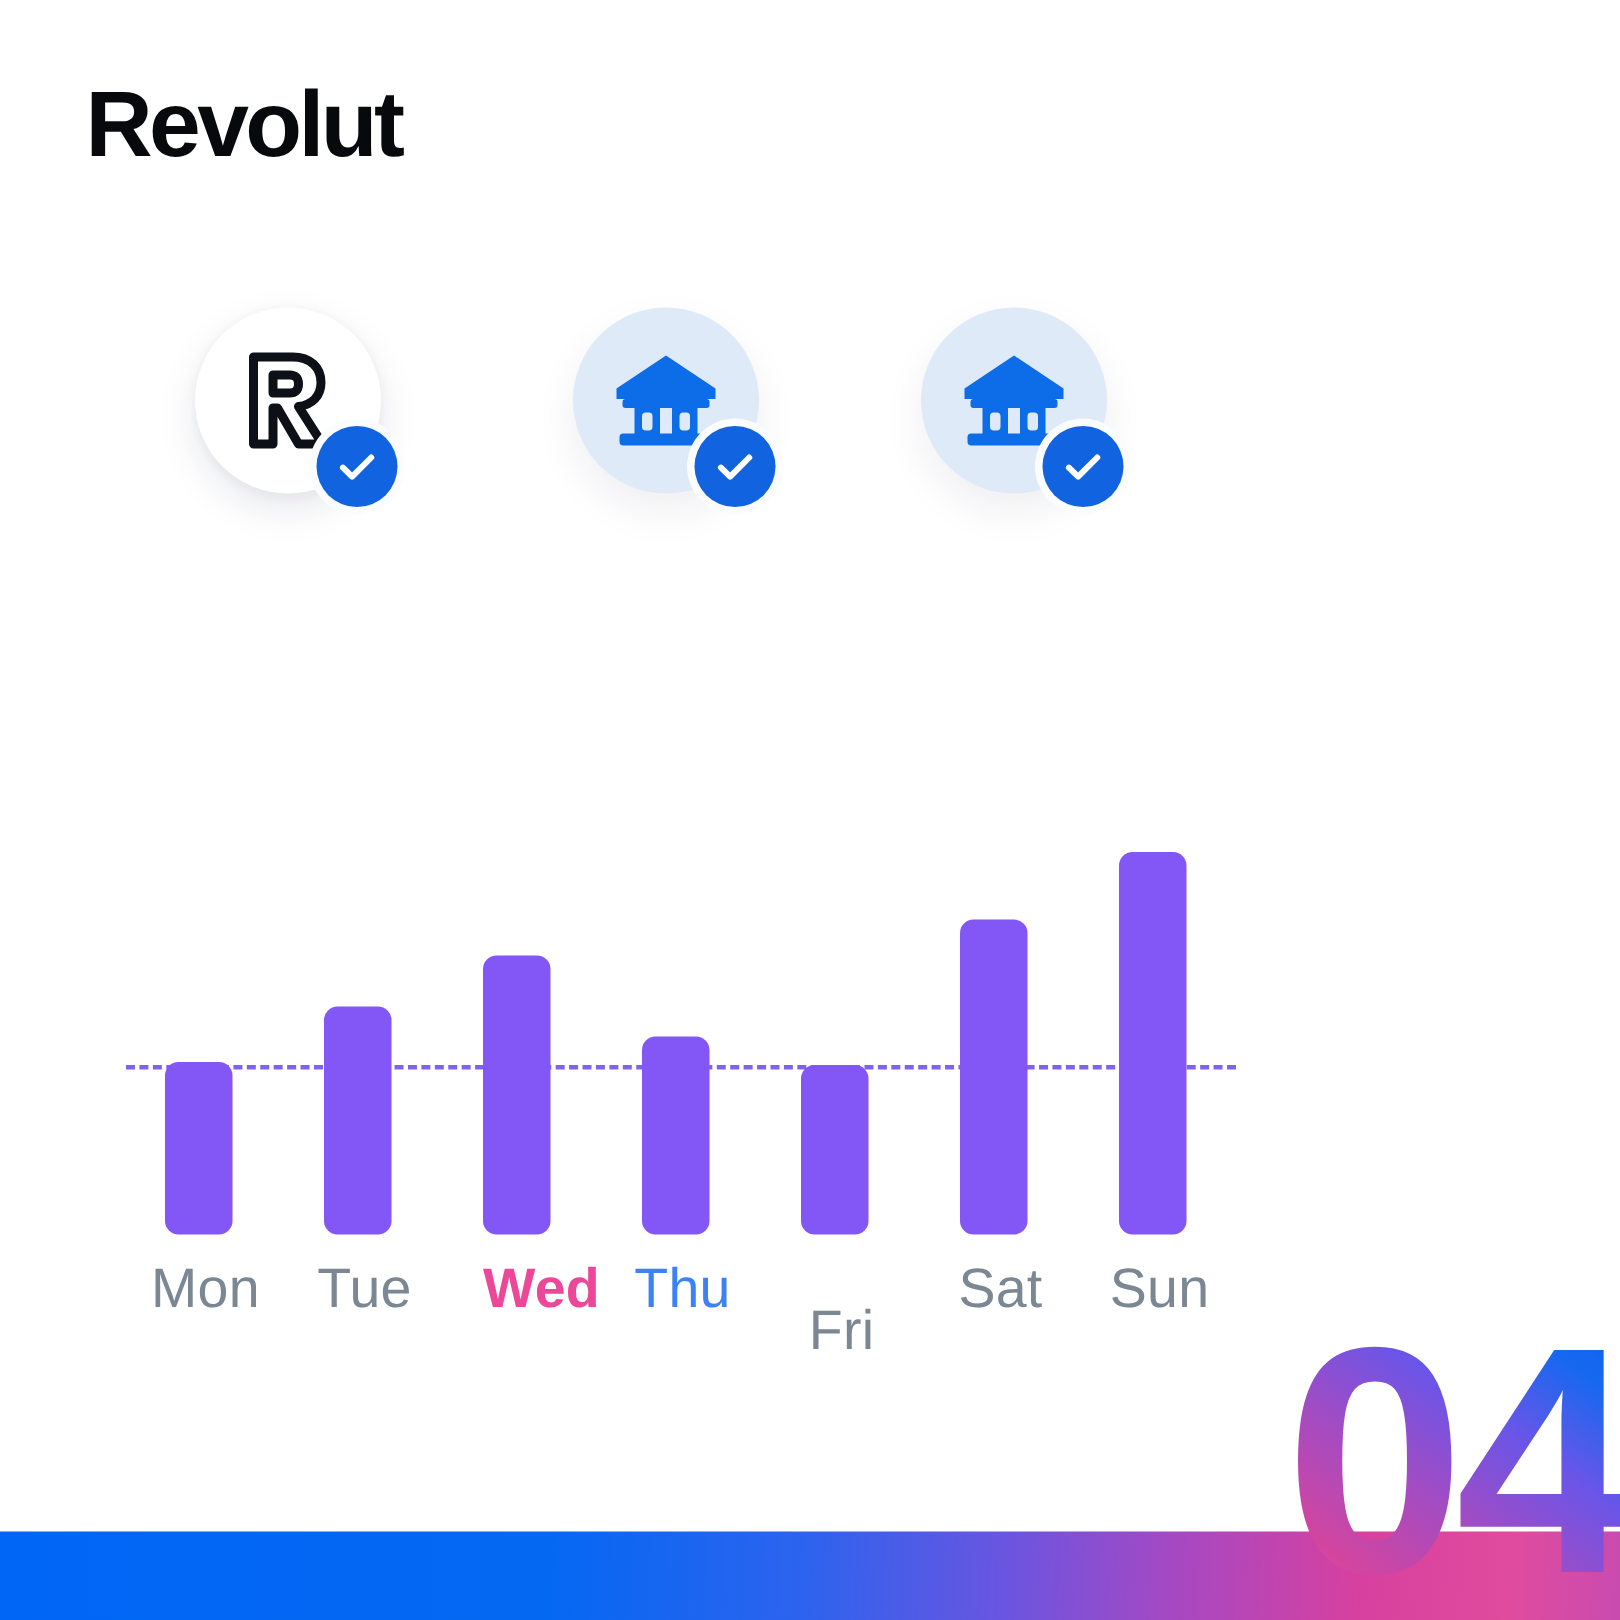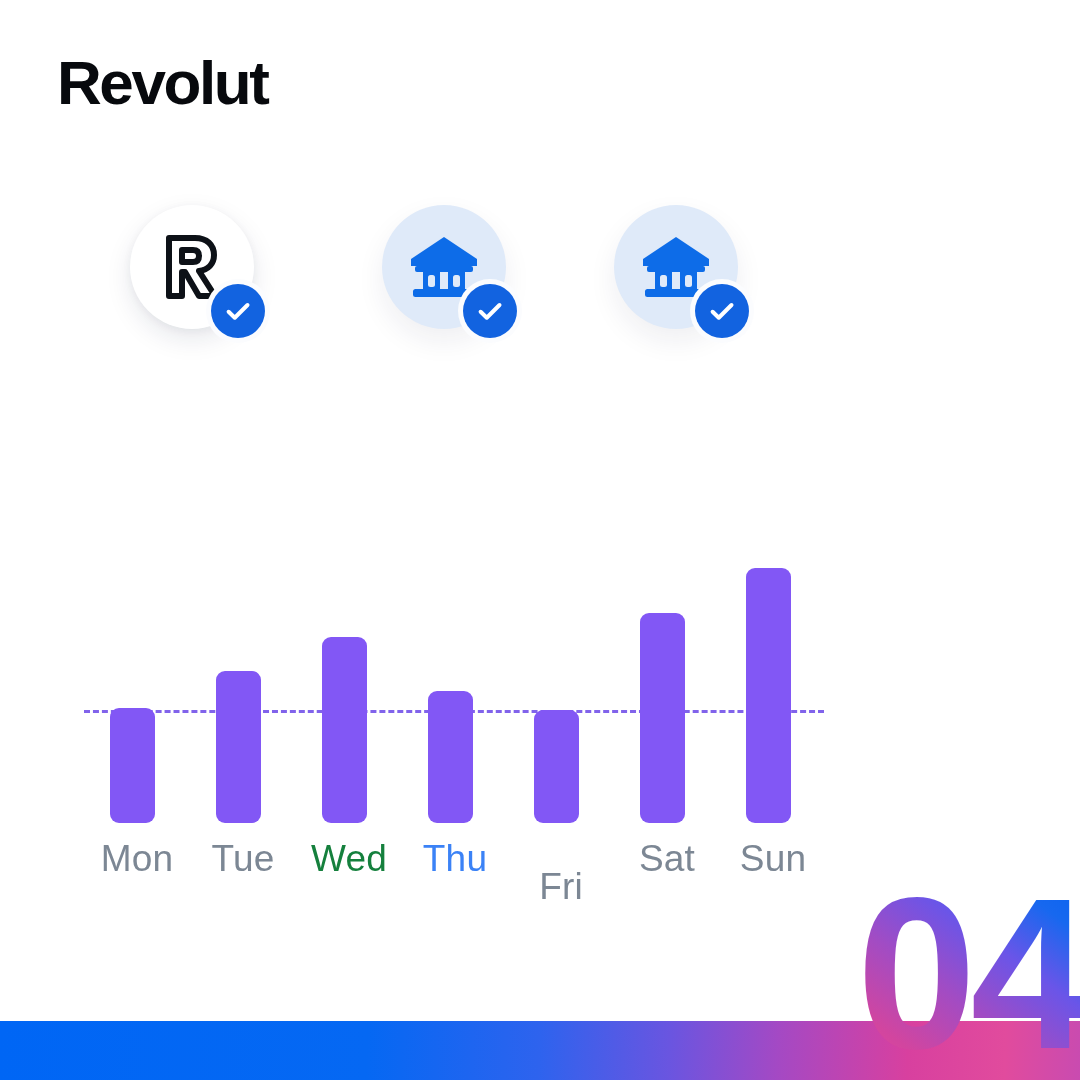--- a/index.html
+++ b/index.html
@@ -315,21 +315,21 @@
             <div class="bar" title="Sat" style="height: 210px; background: rgb(130, 87, 245);"></div>
           </div>
           <div class="bar-slot" style="left: 636px;">
             <div class="bar" title="Sun" style="height: 255px; background: rgb(130, 87, 245);"></div>
           </div>
         </div>
     </div>
     <div class="xaxis">
         <div class="xtick" style="left: 0px; color: rgb(124, 135, 148);">Mon</div>
         <div class="xtick" style="left: 106px; color: rgb(124, 135, 148);">Tue</div>
-        <div class="xtick" style="left: 212px; color: #15803d;">Wed</div>
+        <div class="xtick" style="left: 224px; color: #ec4899; font-weight: bold;">Wed</div>
         <div class="xtick" style="left: 318px; color: #3b82f6;">Thu</div>
         <div class="xtick" style="left: 424px; color: rgb(124, 135, 148); margin-top: 28px;">Fri</div>
         <div class="xtick" style="left: 530px; color: rgb(124, 135, 148);">Sat</div>
         <div class="xtick" style="left: 636px; color: rgb(124, 135, 148);">Sun</div>
       </div>
   </div>
 
   <div class="step-number">04</div>
 
   <div class="footer-glow"></div>

